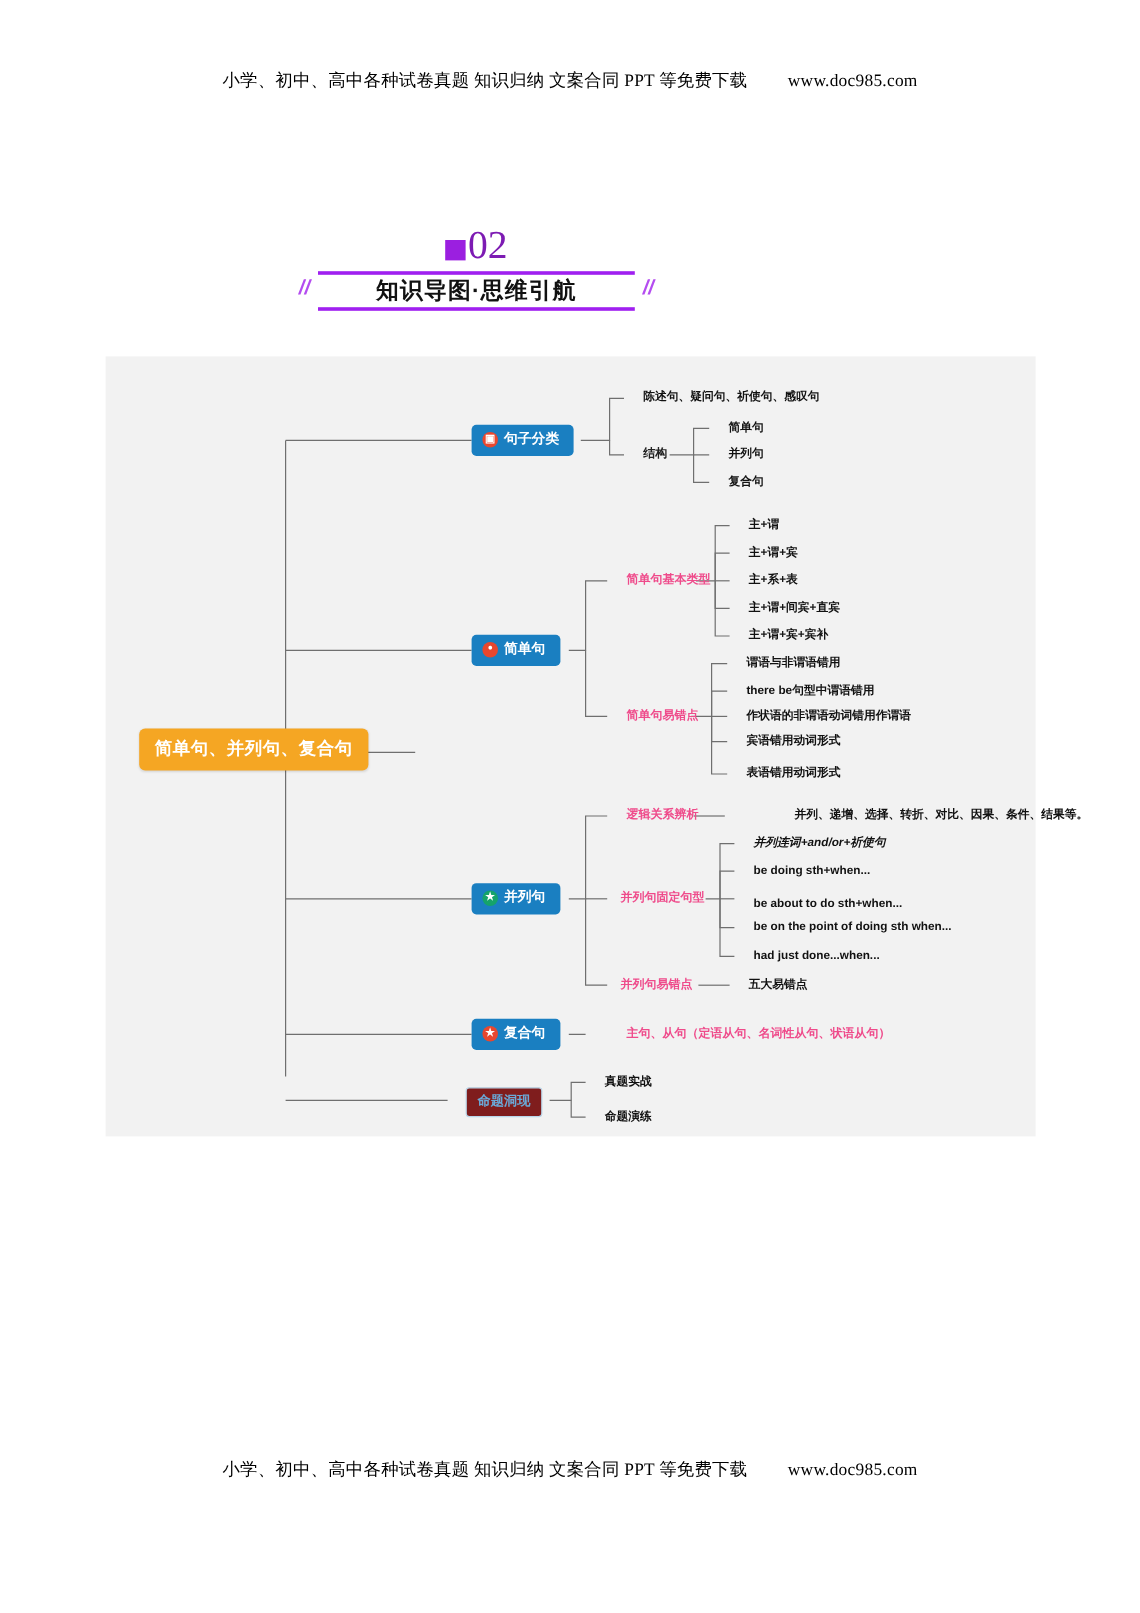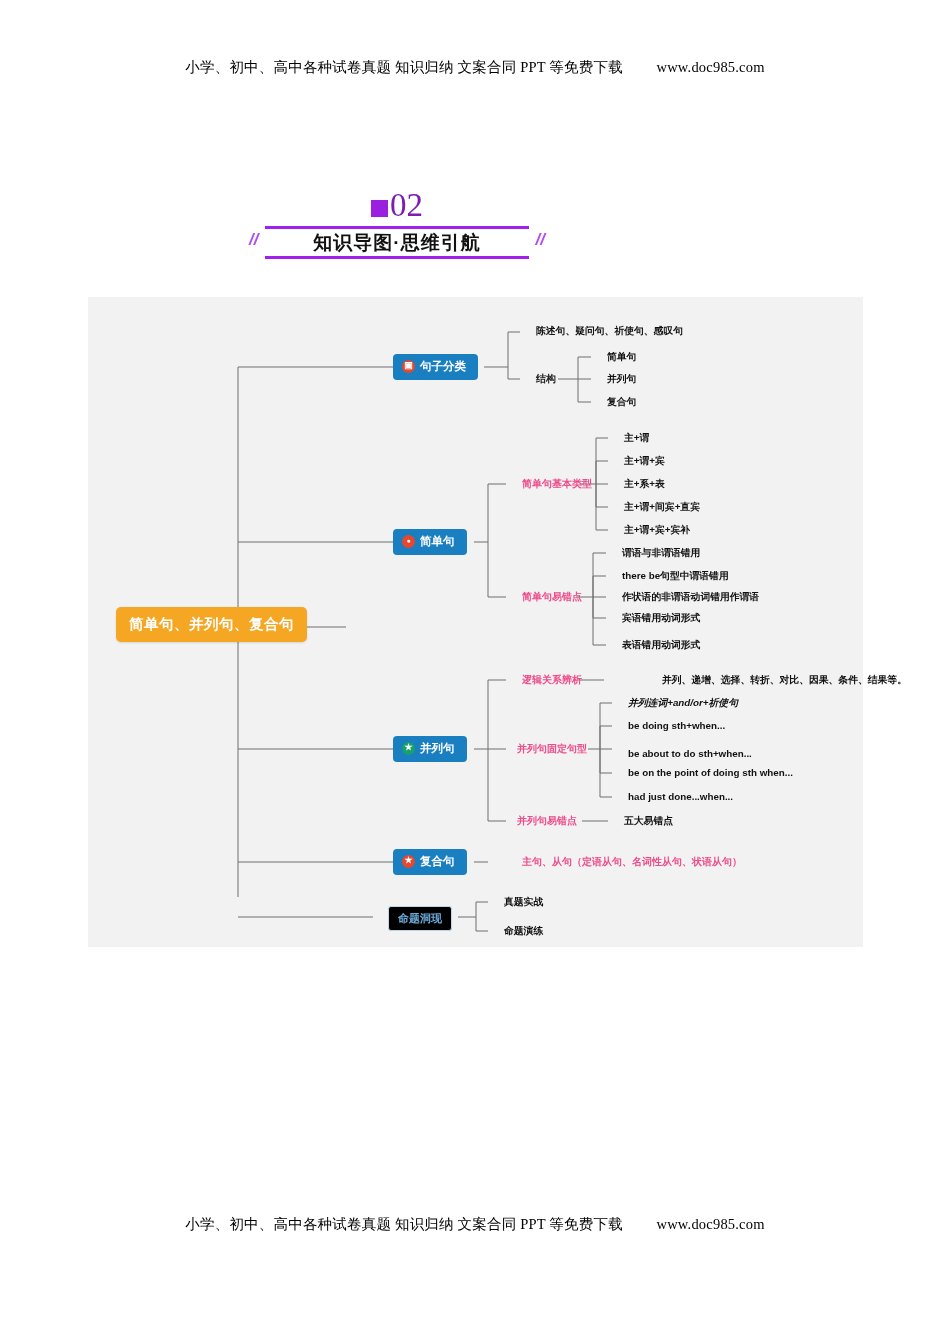--- a/index.html
+++ b/index.html
@@ -189,21 +189,21 @@
     left: 0; top: -2px;
     width: 13px;
     text-align: center;
     font-size: 9px;
     color: #fff;
     line-height: 15px;
   }
 
   
   .l1-light {
-    background: #000000;
+    background: #7f1d1d;
     color: #6aa9d8;
     border: 1px solid #b9d7ea;
     font-weight: bold;
     font-size: 11px;
     border-radius: 3px;
     padding: 5px 9px;
   }
 
   
   .l2pink {

